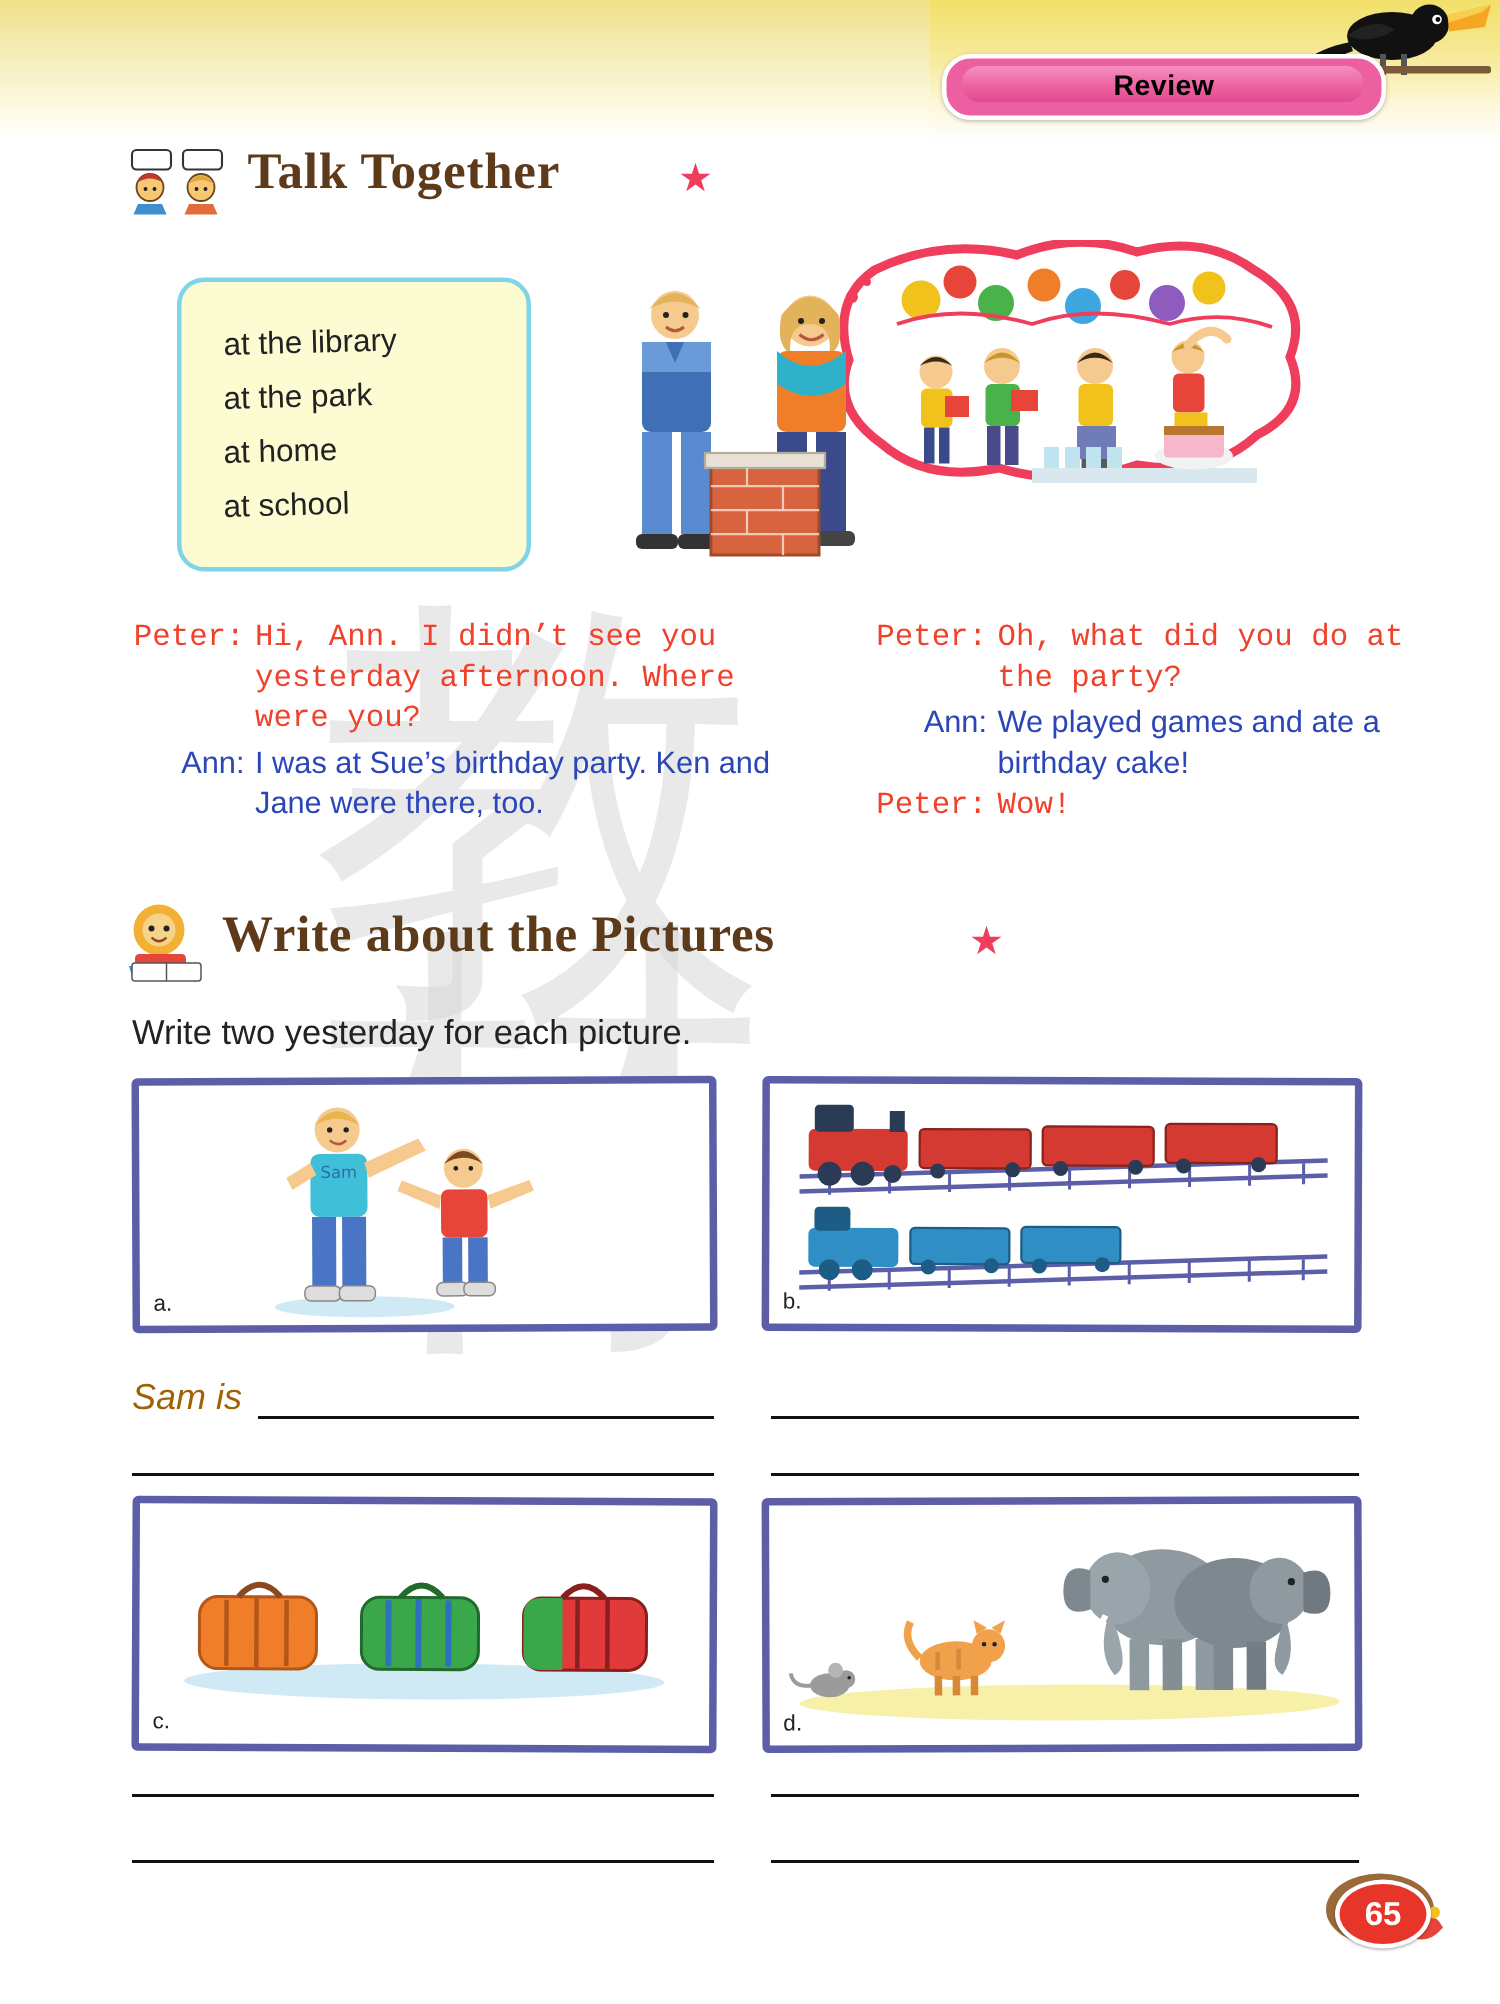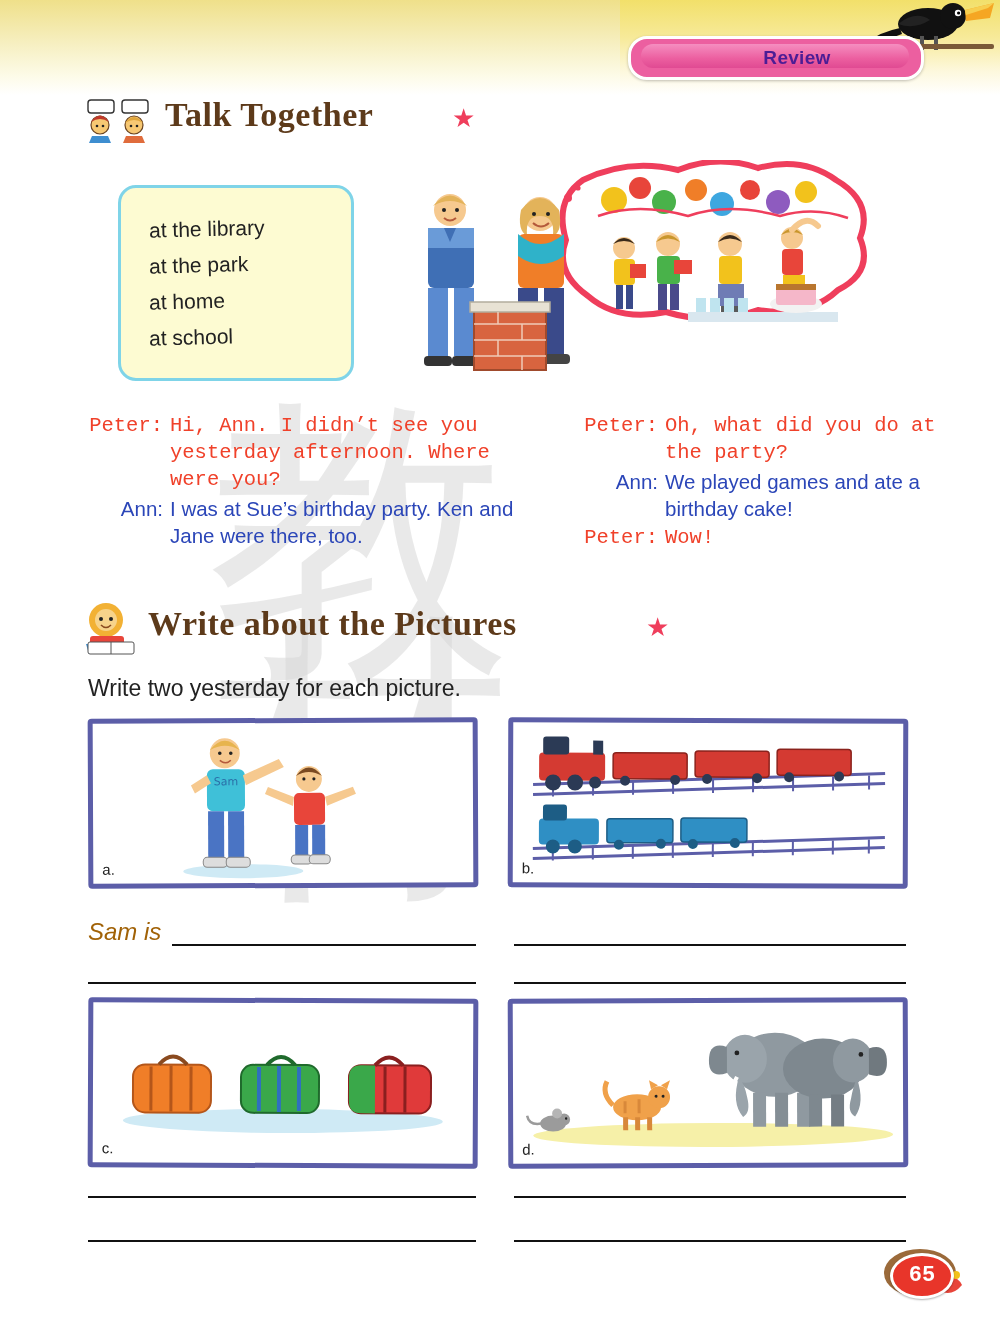--- a/index.html
+++ b/index.html
@@ -49,23 +49,22 @@
     border-radius: 12px;
     background: linear-gradient(to bottom, #f58ec0 0%, #ec5fa0 60%, #e04a92 100%);
   }
   .review-label {
     position: absolute;
     left: 0; top: 8px;
     width: 290px;
     text-align: center;
     font-size: 19px;
     font-weight: bold;
-    color: #4c1d95;
+    color: #000000;
     letter-spacing: .3px;
-    padding-left: 21px;
   }
 
   
   .toucan { position:absolute; left: 820px; top: -6px; width: 175px; height: 70px; }
 
   
   .heading {
     position: absolute;
     font-family: Liberation Serif, serif;
     font-weight: bold;
@@ -150,21 +149,21 @@
     border-top: 2px solid #111;
   }
   .prompt {
     position: absolute;
     font-size: 24px;
     color: #a16207;
     font-style: italic;
   }
 
   
-  .pagenum-wrap { position: absolute; left: 880px; top: 1245px; width: 90px; height: 70px; font-family: Liberation Mono, monospace; }
+  .pagenum-wrap { position: absolute; left: 880px; top: 1245px; width: 90px; height: 70px; }
   .pagenum {
     position: absolute;
     left: 10px; top: 8px;
     width: 58px; height: 40px;
     border-radius: 50%;
     background: #e8352a;
     border: 3px solid #ffffff;
     color: #ffffff;
     font-weight: bold;
     font-size: 22px;

